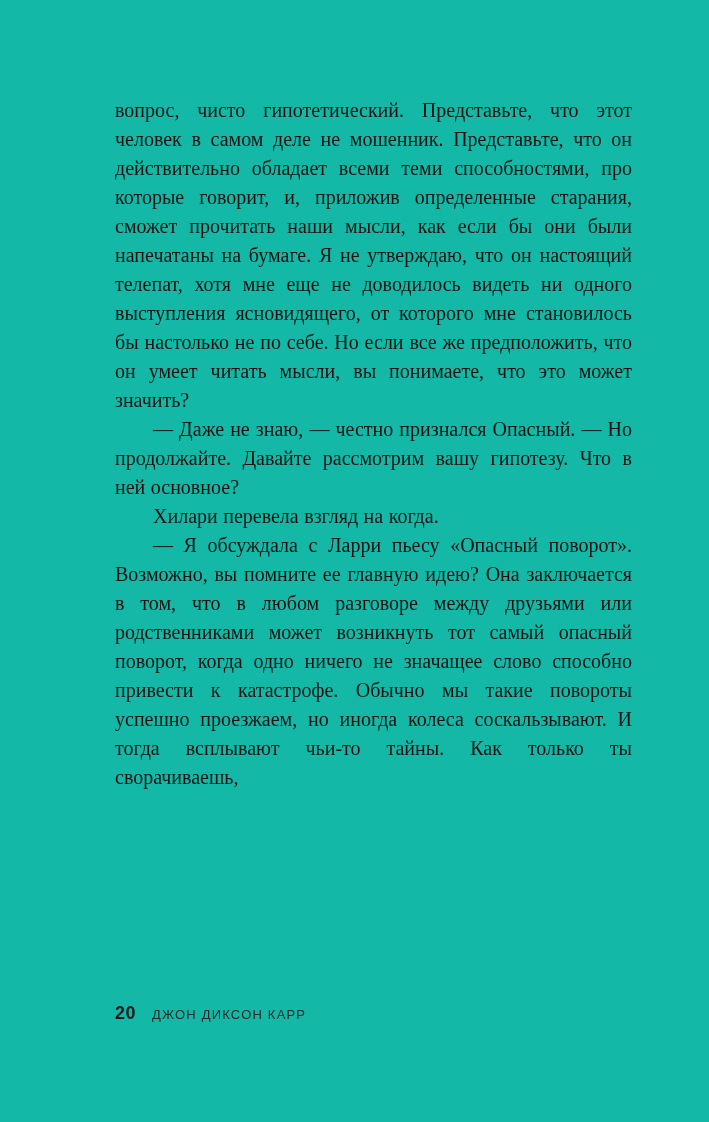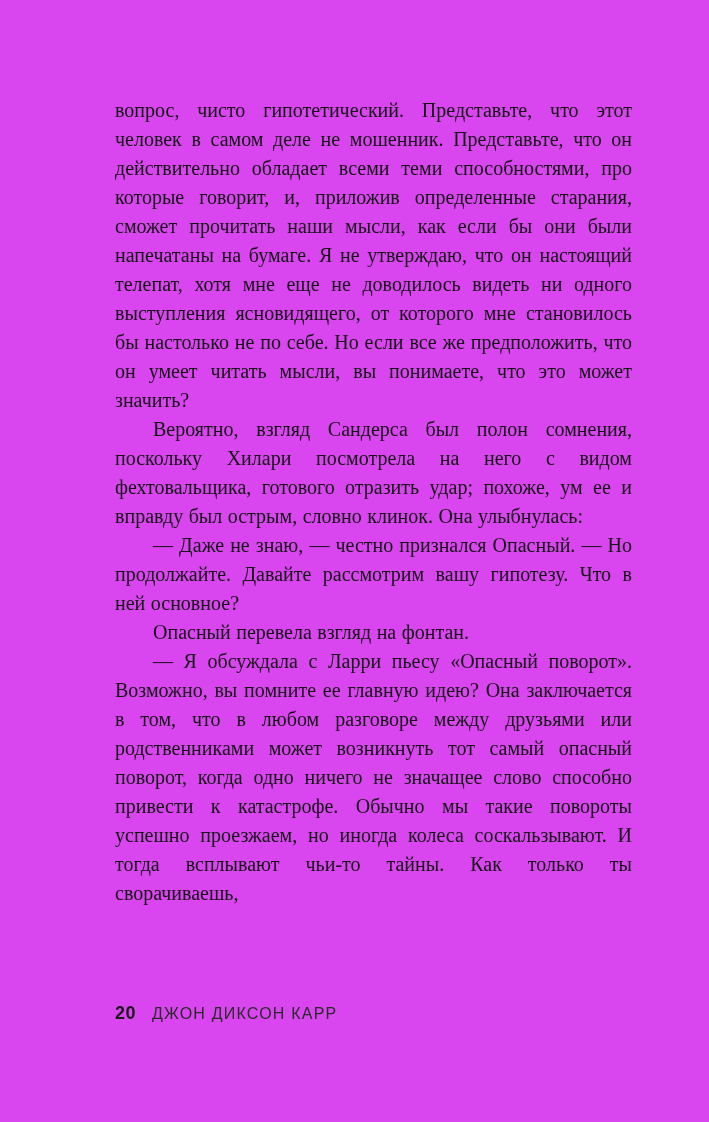--- a/index.html
+++ b/index.html
@@ -11,21 +11,21 @@
     width: 709px;
     height: 1122px;
     position: relative;
     font-family: "Liberation Serif", "DejaVu Serif", serif;
     color: #141414;
     overflow: hidden;
   }
   .book-page {
     position: absolute;
     inset: 0;
-    background: #d946ef;
+    background: #14b8a6;
   }
   .text-block {
     position: absolute;
     top: 96px;
     left: 115px;
     width: 517px;
     text-align: justify;
     font-size: 20px;
     line-height: 29px;
     hyphens: auto;
@@ -48,36 +48,35 @@
     gap: 16px;
     font-family: "Liberation Sans", "DejaVu Sans", sans-serif;
   }
   .page-num {
     font-size: 18px;
     font-weight: 700;
     color: #1a1a1a;
     letter-spacing: 0.5px;
   }
   .running-title {
-    font-size: 16px;
+    font-size: 13px;
     color: #2a2a2a;
     letter-spacing: 1.2px;
     text-transform: uppercase;
   }
 </style>
 </head>
 <body>
 
 <div class="book-page">
 
   <div class="text-block">
     <p class="para no-indent">вопрос, чисто гипотетический. Представьте, что этот человек в самом деле не мошенник. Представьте, что он действительно обладает всеми теми способностями, про которые говорит, и, приложив определенные старания, сможет прочитать наши мысли, как если бы они были напечатаны на бумаге. Я не утверждаю, что он настоящий телепат, хотя мне еще не доводилось видеть ни одного выступления ясновидящего, от которого мне становилось бы настолько не по себе. Но если все же предположить, что он умеет читать мысли, вы понимаете, что это может значить?</p>
-    <p class="para">Вероятно, взгляд Сандерса был полон сомнения, поскольку Хилари посмотрела на него с видом фехтовальщика, готового отразить удар; похоже, ум ее и вправду был острым, словно клинок. Она улыбнулась:</p>
     <p class="para">— Даже не знаю, — честно признался Опасный. — Но продолжайте. Давайте рассмотрим вашу гипотезу. Что в ней основное?</p>
-    <p class="para">Опасный перевела взгляд на фонтан.</p>
+    <p class="para">Хилари перевела взгляд на когда.</p>
     <p class="para">— Я обсуждала с Ларри пьесу «Опасный поворот». Возможно, вы помните ее главную идею? Она заключается в том, что в любом разговоре между друзьями или родственниками может возникнуть тот самый опасный поворот, когда одно ничего не значащее слово способно привести к катастрофе. Обычно мы такие повороты успешно проезжаем, но иногда колеса соскальзывают. И тогда всплывают чьи-то тайны. Как только ты сворачиваешь,</p>
   </div>
 
   <div class="page-footer">
     <span class="page-num">20</span>
     <span class="running-title">ДЖОН ДИКСОН КАРР</span>
   </div>
 
 </div>
 

